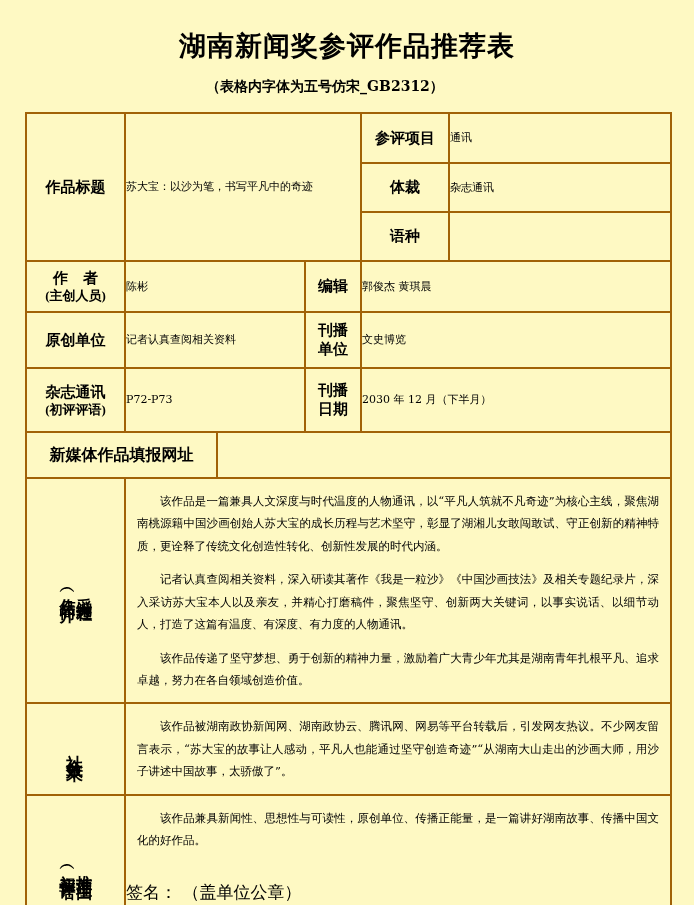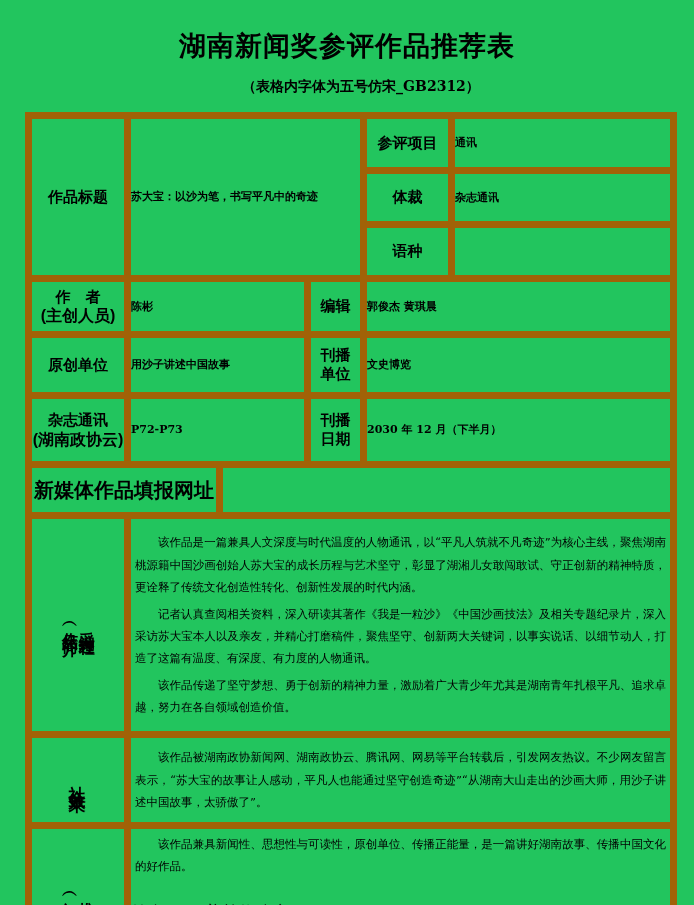--- a/index.html
+++ b/index.html
@@ -11,21 +11,21 @@
     width: 694px;
     height: 905px;
     font-family: "DejaVu Sans", "Liberation Sans", sans-serif;
     color: #000000;
     overflow: hidden;
   }
   .page {
     position: relative;
     width: 694px;
     height: 905px;
-    background: #22c55e;
+    background: #fef9c3;
   }
 
   
   .doc-title {
     position: absolute;
     top: 30px;
     left: 0;
     width: 694px;
     text-align: center;
     font-family: "DejaVu Serif", "Liberation Serif", serif;
@@ -37,84 +37,82 @@
   .doc-subtitle {
     position: absolute;
     top: 78px;
     left: 0;
     width: 650px;
     text-align: center;
     font-family: "DejaVu Serif", "Liberation Serif", serif;
     font-weight: bold;
     font-size: 14px;
     letter-spacing: 0px;
-    margin-left: 36px;
   }
 
   
   table.form {
     position: absolute;
     left: 25px;
     top: 112px;
     width: 645px;
     border-collapse: collapse;
     table-layout: fixed;
   }
   table.form td {
-    border: 7px solid #a16207;
+    border: 2px solid #a16207;
     padding: 0;
     vertical-align: middle;
   }
 
   
   .lbl {
     font-family: "DejaVu Serif", "Liberation Serif", serif;
     font-weight: bold;
     font-size: 15px;
     text-align: center;
     line-height: 1.25;
     padding: 4px 2px;
   }
   .lbl-sm {
-    font-family: Liberation Sans, sans-serif;
-    font-weight: bold;
-    font-size: 16px;
+    font-family: Liberation Serif, serif;
+    font-weight: bold;
+    font-size: 13px;
     display: block;
     line-height: 1.2;
   }
   .lbl-spaced {
     letter-spacing: 5px;
     padding-left: 5px;
   }
 
   
   .val {
     font-family: "DejaVu Serif", "Liberation Serif", serif;
     font-size: 11px;
     padding: 3px 8px;
     line-height: 1.6;
     text-align: left;
-    font-weight: bold;
   }
   .val-center {
     text-align: left;
     padding: 3px 14px;
   }
 
   
   .body-cell {
     font-family: "DejaVu Serif", "Liberation Serif", serif;
     font-size: 11.5px;
     line-height: 1.95;
     padding: 8px 10px 8px 10px;
     text-align: justify;
     vertical-align: top;
   }
   .body-cell p {
-    margin: 4px;
+    margin: 11px;
     text-indent: 2em;
   }
 
   
   .vlabel {
     display: flex;
     flex-direction: row-reverse;
     justify-content: center;
     align-items: center;
     height: 100%;
@@ -190,43 +188,43 @@
         <span class="lbl-spaced">作  者</span>
         <span class="lbl-sm">(主创人员)</span>
       </td>
       <td colspan="2" class="val">陈彬</td>
       <td class="lbl">编辑</td>
       <td colspan="2" class="val">郭俊杰 黄琪晨</td>
     </tr>
 
     <tr>
       <td class="lbl" style="height:54px">原创单位</td>
-      <td colspan="2" class="val">用沙子讲述中国故事</td>
+      <td colspan="2" class="val">记者认真查阅相关资料</td>
       <td class="lbl">
         <span>刊播</span><br>
         <span>单位</span>
       </td>
       <td colspan="2" class="val">文史博览</td>
     </tr>
 
     <tr>
       <td class="lbl" style="height:62px">
         <span>杂志通讯</span>
-        <span class="lbl-sm">(湖南政协云)</span>
+        <span class="lbl-sm">(初评评语)</span>
       </td>
       <td colspan="2" class="val">P72-P73</td>
       <td class="lbl">
         <span>刊播</span><br>
         <span>日期</span>
       </td>
       <td colspan="2" class="val">2030 年 12 月（下半月）</td>
     </tr>
 
     <tr>
-      <td colspan="2" class="lbl" style="height:44px;font-size:20px">新媒体作品填报网址</td>
+      <td colspan="2" class="lbl" style="height:44px;font-size:16px">新媒体作品填报网址</td>
       <td colspan="4" class="val"></td>
     </tr>
 
     <tr>
       <td style="height:212px">
         <div class="vlabel">
           <span class="vcol">采编过程</span>
           <span class="vcol">（作品简介）</span>
         </div>
       </td>

